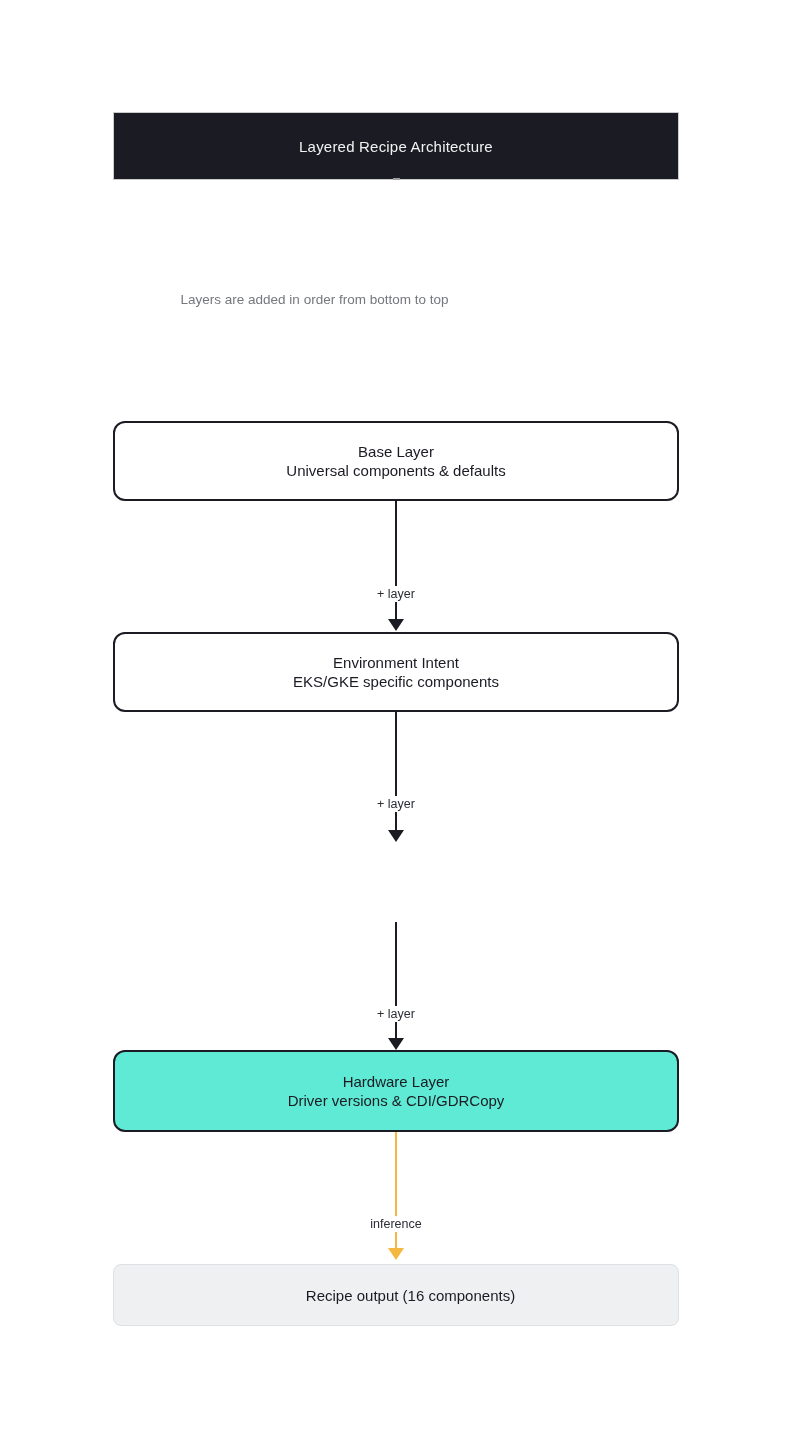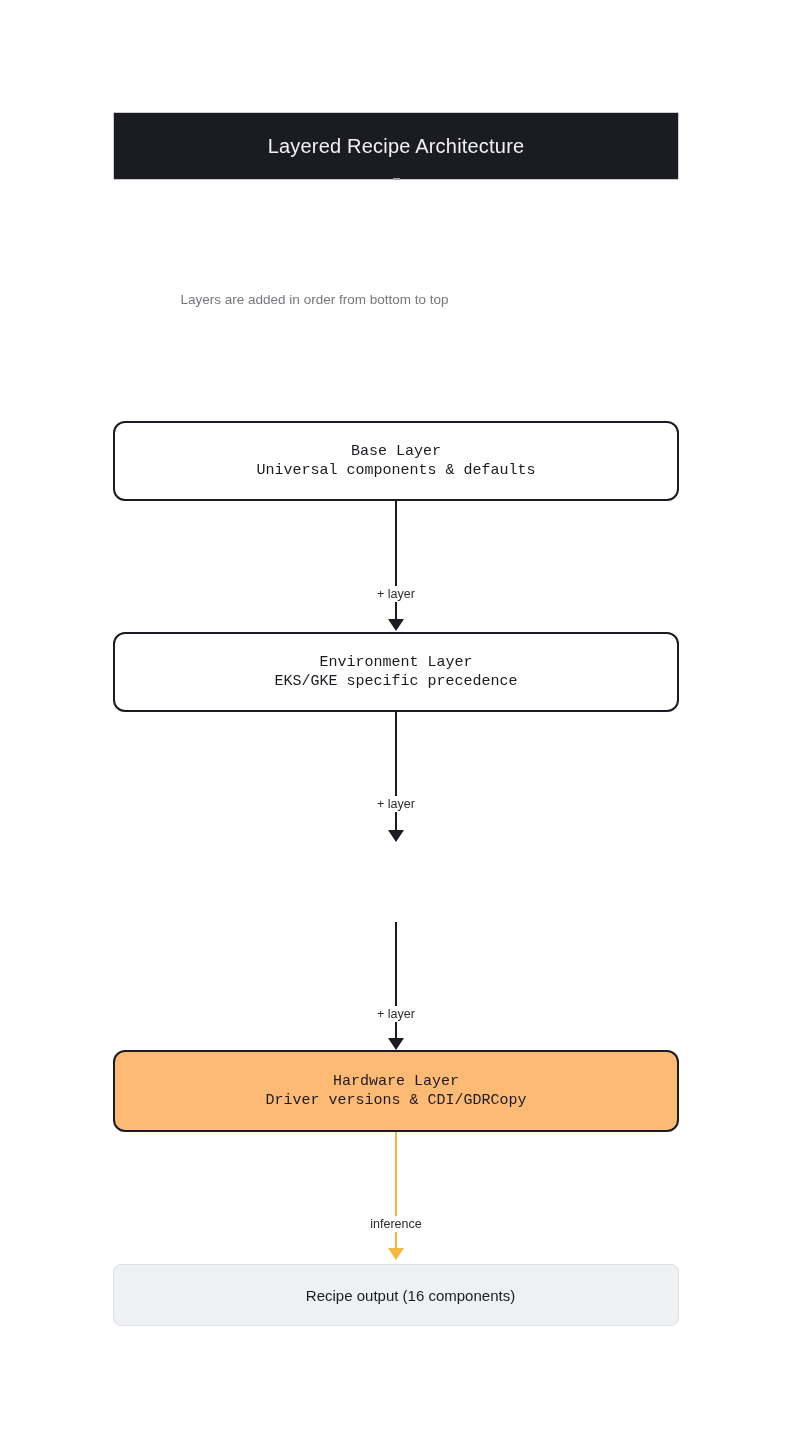--- a/index.html
+++ b/index.html
@@ -13,21 +13,21 @@
   }
   .header {
     position: absolute;
     left: 113px; top: 112px;
     width: 566px; height: 68px;
     box-sizing: border-box;
     background: #1A1B23;
     border: 1px solid #CBCBCB;
     display: flex; align-items: center; justify-content: center;
     color: #F2F2F3;
-    font-size: 20px;
+    font-size: 15px;
     letter-spacing: 0.2px;
   }
   .notch {
     position: absolute;
     left: 393px; top: 178px;
     width: 7px; height: 2px;
     background: #9E9E9E;
   }
   .subtitle {
     position: absolute;
@@ -44,23 +44,22 @@
     box-sizing: border-box;
     background: #ffffff;
     border: 2px solid #1A1B23;
     border-radius: 12px;
     display: flex; flex-direction: column;
     align-items: center; justify-content: center;
     color: #1A1B23;
     font-size: 15px;
     line-height: 19.5px;
     text-align: center;
-    font-family: Liberation Mono, monospace;
   }
-  .node.highlight { background: #fdba74; }
+  .node.highlight { background: #5eead4; }
   .vline {
     position: absolute;
     left: 395px;
     width: 2px;
     background: #1A1B23;
   }
   .vline.yellow { background: #F4B73F; }
   .ahead {
     position: absolute;
     left: 388px;
@@ -110,22 +109,22 @@
   <div class="node" style="top:421px">
     <div>Base Layer</div>
     <div>Universal components &amp; defaults</div>
   </div>
 
   <div class="vline" style="top:501px;height:119px"></div>
   <div class="ahead" style="top:619px"></div>
   <div class="elabel" style="top:558px">+ layer</div>
 
   <div class="node" style="top:632px">
-    <div>Environment Layer</div>
-    <div>EKS/GKE specific precedence</div>
+    <div>Environment Intent</div>
+    <div>EKS/GKE specific components</div>
   </div>
 
   <div class="vline" style="top:712px;height:119px"></div>
   <div class="ahead" style="top:830px"></div>
   <div class="elabel" style="top:768px">+ layer</div>
 
 
   <div class="vline" style="top:922px;height:117px"></div>
   <div class="ahead" style="top:1038px"></div>
   <div class="elabel" style="top:978px">+ layer</div>

